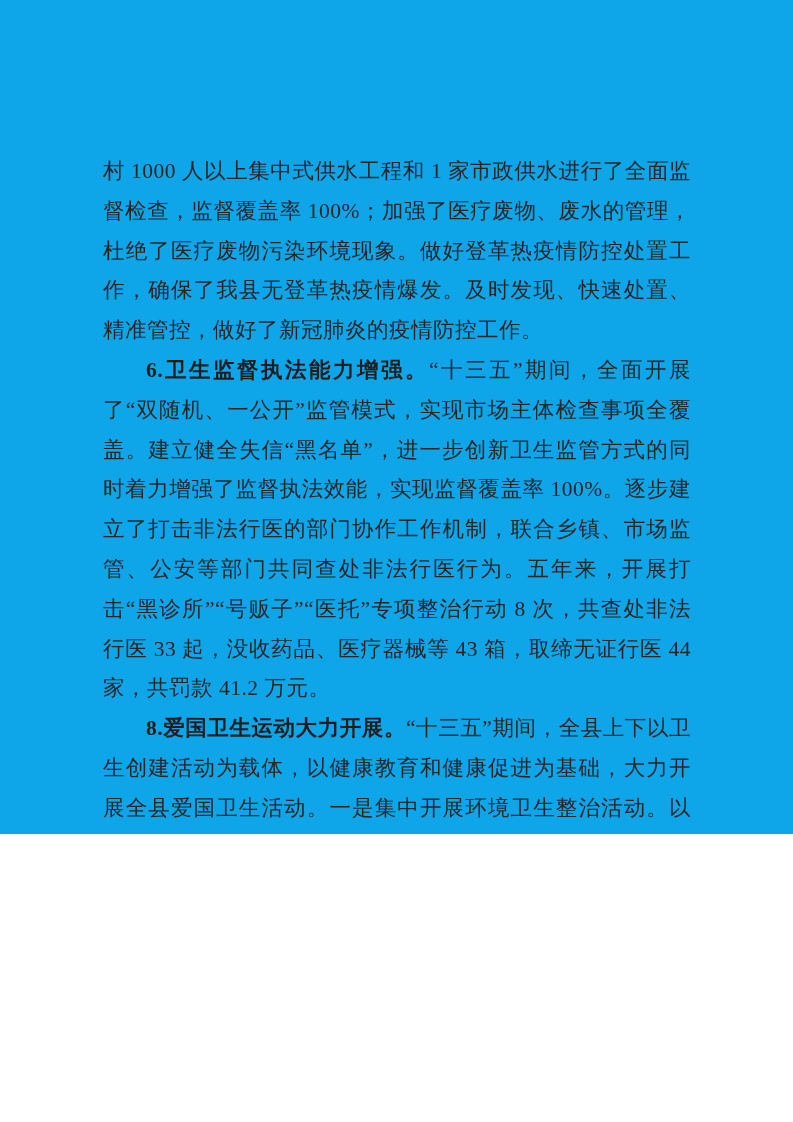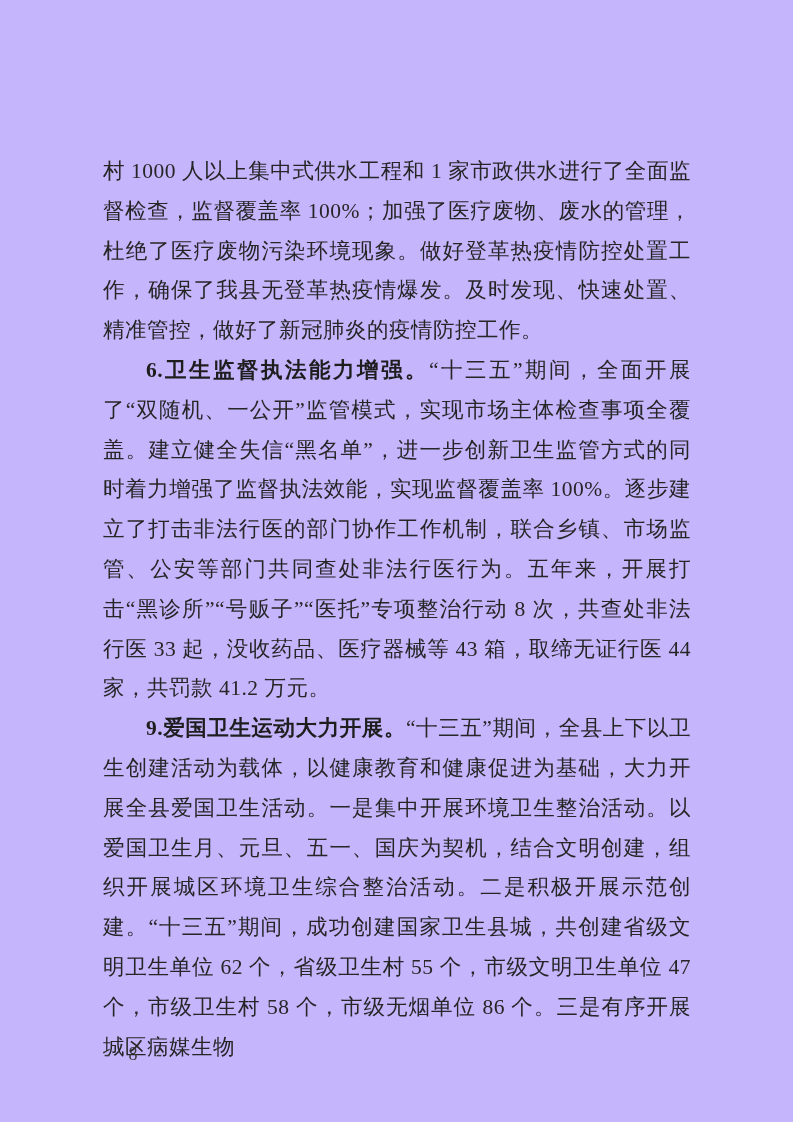--- a/index.html
+++ b/index.html
@@ -3,22 +3,22 @@
 <meta charset="utf-8">
 <style>
   html, body {
     margin: 0;
     padding: 0;
     background: #ffffff;
   }
   .page {
     position: relative;
     width: 793px;
-    height: 1122px;
-    background: #c4b5fd;
+    height: 834px;
+    background: #0ea5e9;
     overflow: hidden;
     font-family: "Liberation Serif", "DejaVu Serif", serif;
   }
   .text-block {
     position: absolute;
     left: 103px;
     top: 152px;
     width: 588px;
     font-size: 21.5px;
     line-height: 39.8px;
@@ -56,19 +56,19 @@
 <body>
 
 <div class="page">
 
   <div class="text-block">
 
     <p class="para"><span class="para-text">村 1000 人以上集中式供水工程和 1 家市政供水进行了全面监督检查，监督覆盖率 100%；加强了医疗废物、废水的管理，杜绝了医疗废物污染环境现象。做好登革热疫情防控处置工作，确保了我县无登革热疫情爆发。及时发现、快速处置、精准管控，做好了新冠肺炎的疫情防控工作。</span></p>
 
     <p class="para indent"><span class="para-lead">6.卫生监督执法能力增强。</span><span class="para-text">“十三五”期间，全面开展了“双随机、一公开”监管模式，实现市场主体检查事项全覆盖。建立健全失信“黑名单”，进一步创新卫生监管方式的同时着力增强了监督执法效能，实现监督覆盖率 100%。逐步建立了打击非法行医的部门协作工作机制，联合乡镇、市场监管、公安等部门共同查处非法行医行为。五年来，开展打击“黑诊所”“号贩子”“医托”专项整治行动 8 次，共查处非法行医 33 起，没收药品、医疗器械等 43 箱，取缔无证行医 44 家，共罚款 41.2 万元。</span></p>
 
-    <p class="para indent"><span class="para-lead">9.爱国卫生运动大力开展。</span><span class="para-text">“十三五”期间，全县上下以卫生创建活动为载体，以健康教育和健康促进为基础，大力开展全县爱国卫生活动。一是集中开展环境卫生整治活动。以爱国卫生月、元旦、五一、国庆为契机，结合文明创建，组织开展城区环境卫生综合整治活动。二是积极开展示范创建。“十三五”期间，成功创建国家卫生县城，共创建省级文明卫生单位 62 个，省级卫生村 55 个，市级文明卫生单位 47 个，市级卫生村 58 个，市级无烟单位 86 个。三是有序开展城区病媒生物</span></p>
+    <p class="para indent"><span class="para-lead">8.爱国卫生运动大力开展。</span><span class="para-text">“十三五”期间，全县上下以卫生创建活动为载体，以健康教育和健康促进为基础，大力开展全县爱国卫生活动。一是集中开展环境卫生整治活动。以爱国卫生月、元旦、五一、国庆为契机，结合文明创建，组织开展城区环境卫生综合整治活动。二是积极开展示范创建。“十三五”期间，成功创建国家卫生县城，共创建省级文明卫生单位 62 个，省级卫生村 55 个，市级文明卫生单位 47 个，市级卫生村 58 个，市级无烟单位 86 个。三是有序开展城区病媒生物</span></p>
 
   </div>
 
   <div class="page-footer">- 8 -</div>
 
 </div>
 
 </body></html>

